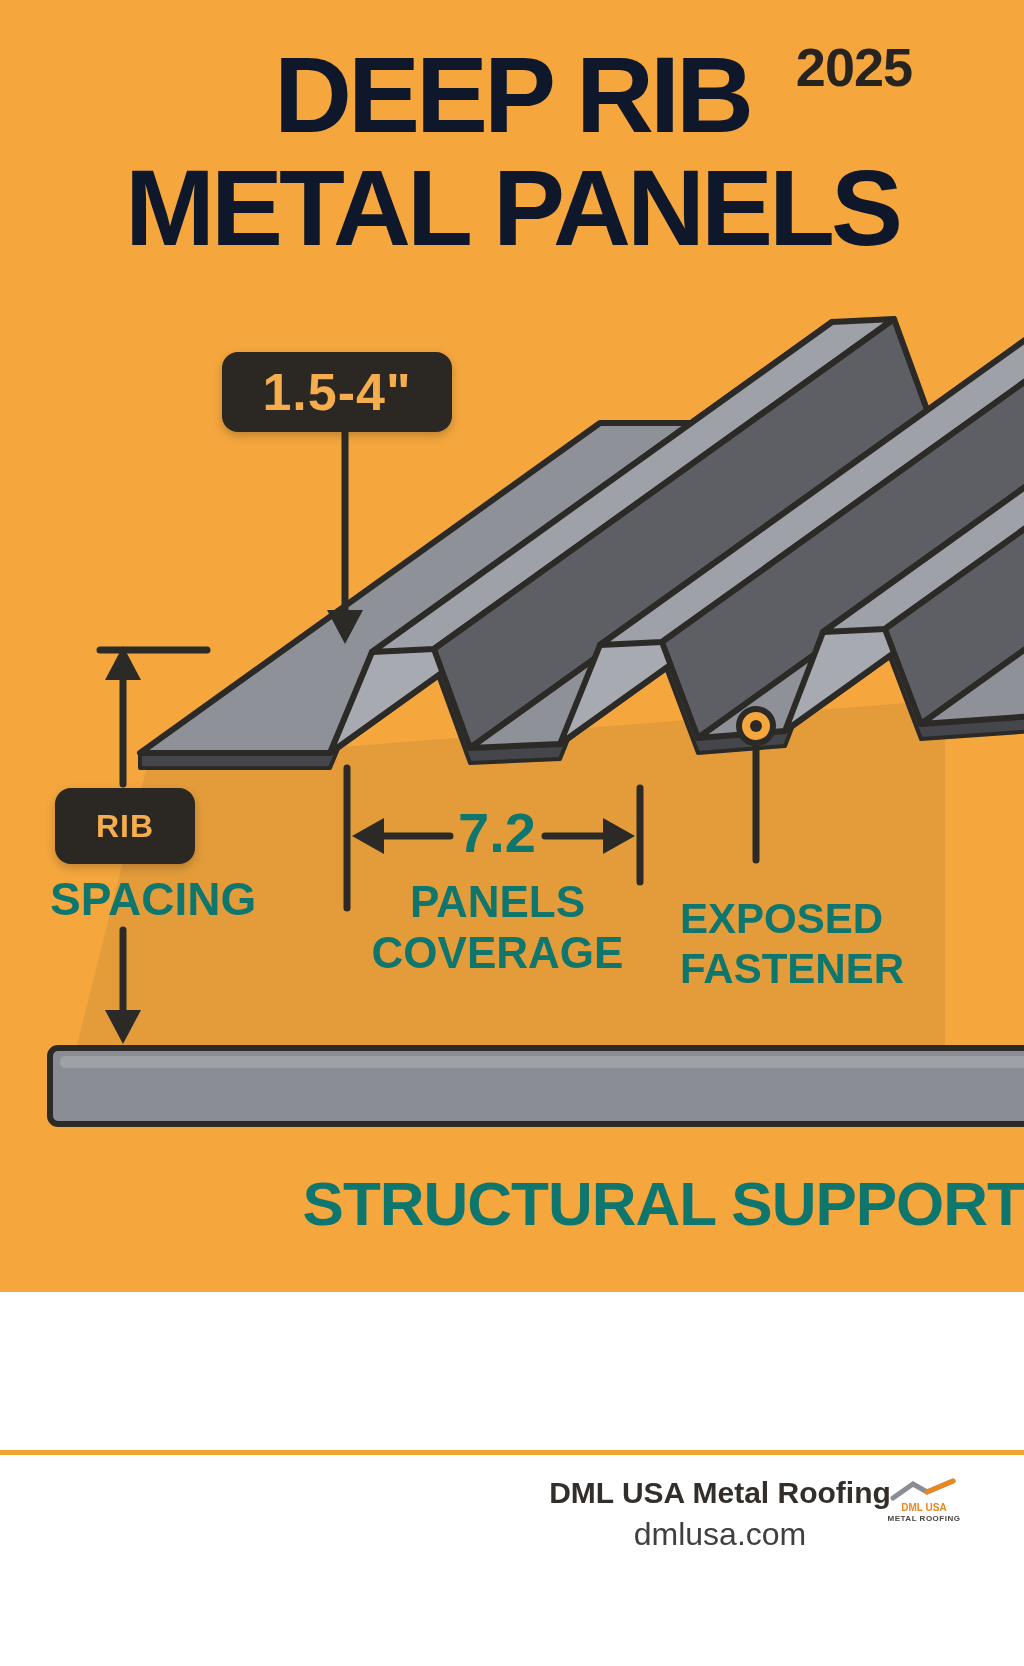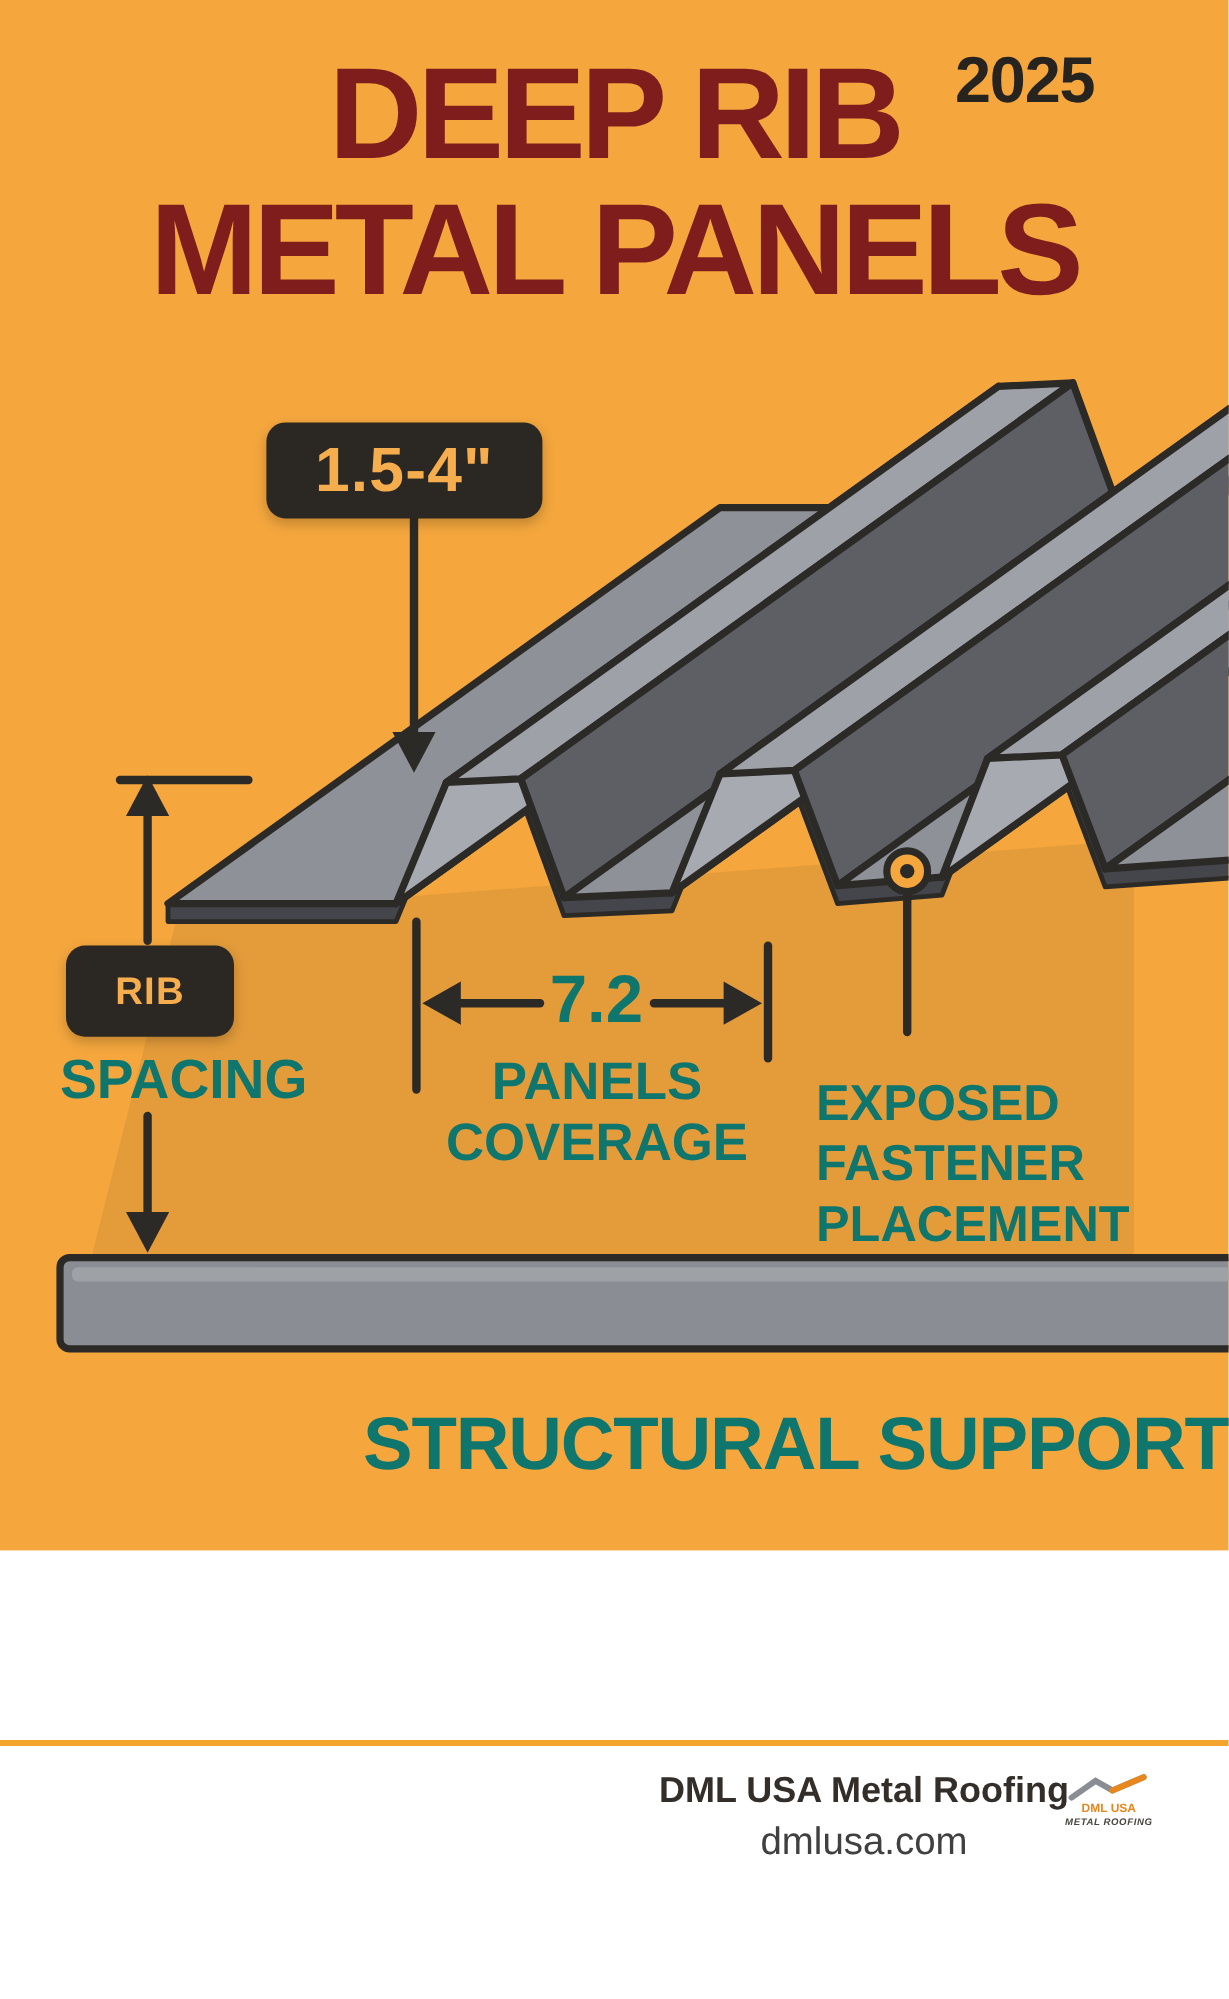--- a/index.html
+++ b/index.html
@@ -1,40 +1,40 @@
 <!DOCTYPE html>
 <html><head>
 <meta charset="utf-8">
 <style>
   * { margin:0; padding:0; box-sizing:border-box; }
   html,body { background:#ffffff; }
   .page { position:relative; width:1024px; height:1666px; overflow:hidden; background:#ffffff;
           font-family:"Liberation Sans", sans-serif; }
   .poster { position:absolute; top:0; left:0; width:1024px; height:1292px; background:#F5A73E; }
   .year { position:absolute; top:36px; right:112px; font-size:54px; font-weight:800; color:#272420; letter-spacing:-1px; }
-  .title { position:absolute; top:38px; left:0; width:100%; text-align:center; color:#7f1d1d;
+  .title { position:absolute; top:38px; left:0; width:100%; text-align:center; color:#0f172a;
            font-weight:800; font-size:108px; line-height:1.05; letter-spacing:-4px; }
   .diagram-svg { position:absolute; top:0; left:0; }
   .badge { position:absolute; background:#2B2722; border-radius:16px; display:flex; align-items:center;
            justify-content:center; color:#F5AD4D; font-weight:800; box-shadow:0 4px 10px rgba(40,30,10,0.25); }
   .badge-depth { left:222px; top:352px; width:230px; height:80px; font-size:52px; letter-spacing:1px; }
   .badge-rib   { left:55px;  top:788px; width:140px; height:76px; font-size:32px; letter-spacing:1px; }
   .lbl { position:absolute; color:#0f766e; font-weight:800; }
   .lbl-spacing  { left:50px;  top:872px;  font-size:46px; }
   .lbl-72       { left:447px; top:800px;  width:100px; text-align:center; font-size:56px; }
   .lbl-coverage { left:360px; top:876px;  width:275px; text-align:center; font-size:44px; line-height:1.16; }
   .lbl-fastener { left:680px; top:894px;  font-size:42px; line-height:1.2; }
   .lbl-support  { left:0;     top:1168px; width:100%; text-align:right; font-size:62px; letter-spacing:-1px; }
   .footer-divider { position:absolute; left:0; top:1450px; width:100%; height:5px; background:#F2A42C; }
   .brand   { position:absolute; left:520px; top:1476px; width:400px; text-align:center; color:#332E29; font-size:30px; font-weight:700; }
   .website { position:absolute; left:520px; top:1516px; width:400px; text-align:center; color:#404040; font-size:32px; font-weight:400; }
   .logo { position:absolute; left:866px; top:1478px; width:86px; text-align:center;margin-left:15px; }
   .logo svg { display:block; margin:0 auto; }
   .logo .l1 { color:#E8871E; font-size:10px; font-weight:800; line-height:1.15; }
-  .logo .l2 { color:#4A4640; font-size:8px;  font-weight:800; line-height:1.25; letter-spacing:0.5px;font-style:italic; }
+  .logo .l2 { color:#4A4640; font-size:8px;  font-weight:800; line-height:1.25; letter-spacing:0.5px; }
 </style>
 </head>
 <body>
 
 <div class="page">
 
   <div class="poster"></div>
 
   <svg class="diagram-svg" width="1024" height="1292" viewBox="0 0 1024 1292">
 
@@ -103,21 +103,20 @@
 
   <div class="lbl lbl-72">7.2</div>
   <div class="lbl lbl-coverage">
     <div>PANELS</div>
     <div>COVERAGE</div>
   </div>
 
   <div class="lbl lbl-fastener">
     <div>EXPOSED</div>
     <div>FASTENER</div>
-    <div>PLACEMENT</div>
   </div>
 
   <div class="lbl lbl-support">STRUCTURAL SUPPORT</div>
 
   <div class="footer-divider"></div>
   <div class="brand">DML USA Metal Roofing</div>
   <div class="website">dmlusa.com</div>
 
   <div class="logo">
     <svg width="70" height="24" viewBox="0 0 70 24">

